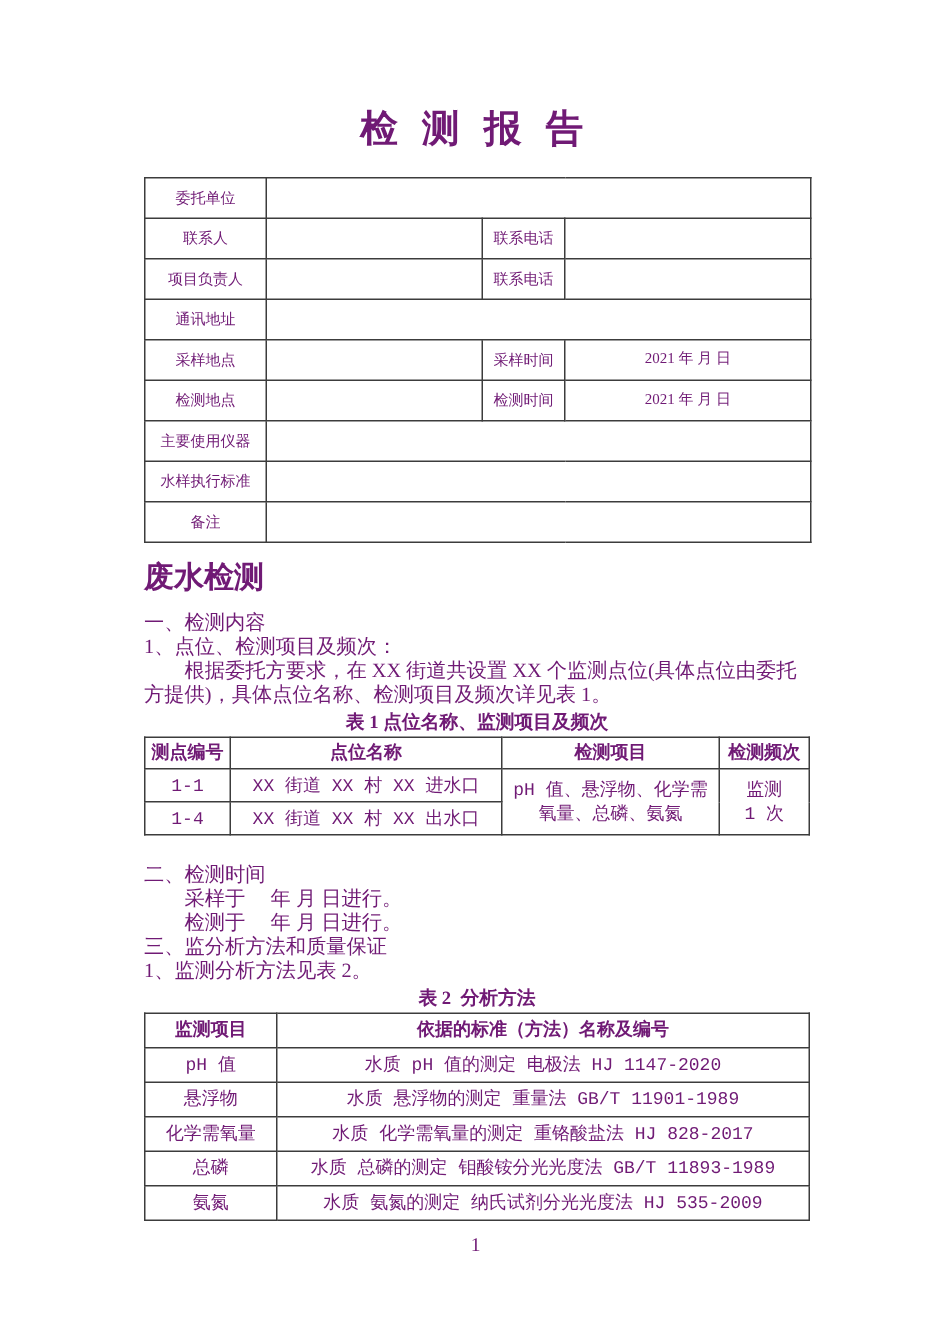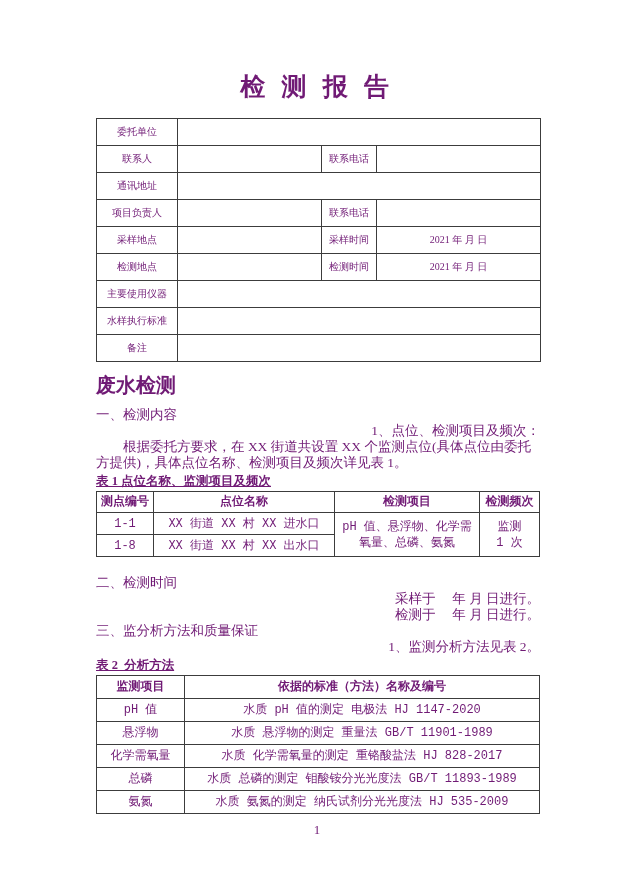--- a/index.html
+++ b/index.html
@@ -22,26 +22,26 @@
     height:26px;padding:0 3px;overflow:hidden;
   }
   
   .content{
     position:absolute;top:376px;left:96px;width:444px;
     font-size:13.5px;line-height:16px;
   }
   .sec-main{font-size:20px;font-weight:bold;margin:0 0 12px 0;line-height:19px;}
   .sec-head{font-weight:normal;margin:0;}
   .sec-head.gap-top{margin-top:18px;}
-  .plain{margin:0;text-align:right;}
+  .plain{margin:0;}
   .indent2{padding-left:2em;white-space:pre-wrap;}
   .para{margin:0;text-indent:2em;}
   .tbl-caption{
-    font-weight:bold;font-size:12.5px;
-    margin:3px 0 2px 0;white-space:pre-wrap;line-height:15px;text-decoration:underline;
+    text-align:center;font-weight:bold;font-size:12.5px;
+    margin:3px 0 2px 0;white-space:pre-wrap;line-height:15px;
   }
   table.data{
     border-collapse:collapse;table-layout:fixed;width:443px;font-size:12px;
   }
   table.data th,table.data td{
     border:1px solid #3c3c3c;text-align:center;vertical-align:middle;
     padding:1px 2px;overflow:hidden;font-weight:normal;font-family:Liberation Mono, monospace;
   }
   table.data th{font-weight:bold;}
   table.t1 th{height:18px;}
@@ -73,28 +73,28 @@
       <td>委托单位</td>
       <td colspan="3"></td>
     </tr>
     <tr>
       <td>联系人</td>
       <td></td>
       <td>联系电话</td>
       <td></td>
     </tr>
     <tr>
+      <td>项目负责人</td>
+      <td></td>
+      <td>联系电话</td>
+      <td></td>
+    </tr>
+    <tr>
       <td>通讯地址</td>
       <td colspan="3"></td>
-    </tr>
-    <tr>
-      <td>项目负责人</td>
-      <td></td>
-      <td>联系电话</td>
-      <td></td>
     </tr>
     <tr>
       <td>采样地点</td>
       <td></td>
       <td>采样时间</td>
       <td class="pre-line">2021 年  月  日</td>
     </tr>
     <tr>
       <td>检测地点</td>
       <td></td>
@@ -141,21 +141,21 @@
         <th>检测频次</th>
       </tr>
       <tr>
         <td>1-1</td>
         <td>XX 街道 XX 村 XX 进水口</td>
         <td rowspan="2" class="wrap-cell">pH 值、悬浮物、化学需氧量、总磷、氨氮</td>
         <td rowspan="2" class="pre-line">监测
 1 次</td>
       </tr>
       <tr>
-        <td>1-8</td>
+        <td>1-4</td>
         <td>XX 街道 XX 村 XX 出水口</td>
       </tr>
     </tbody>
       </table>
 
     <p class="sec-head gap-top">二、检测时间</p>
     <p class="plain indent2">采样于　 年 月 日进行。</p>
     <p class="plain indent2">检测于　 年 月 日进行。</p>
 
     <p class="sec-head">三、监分析方法和质量保证</p>

